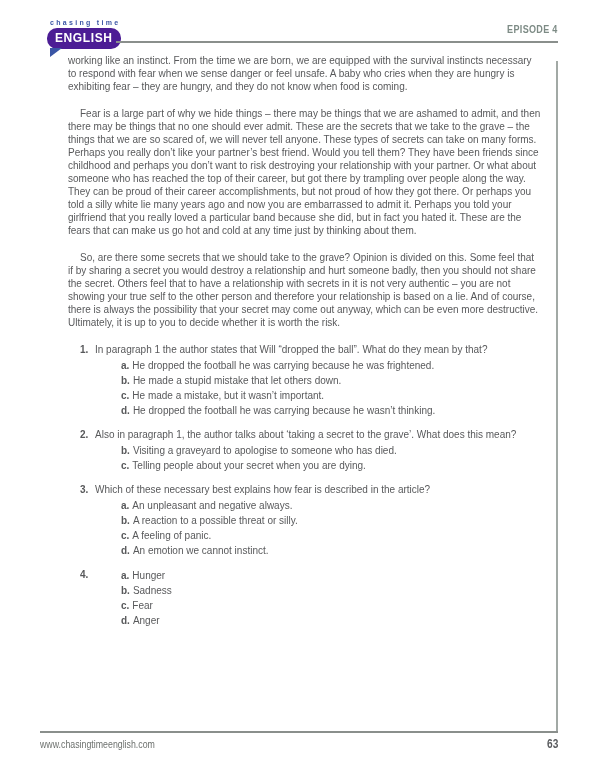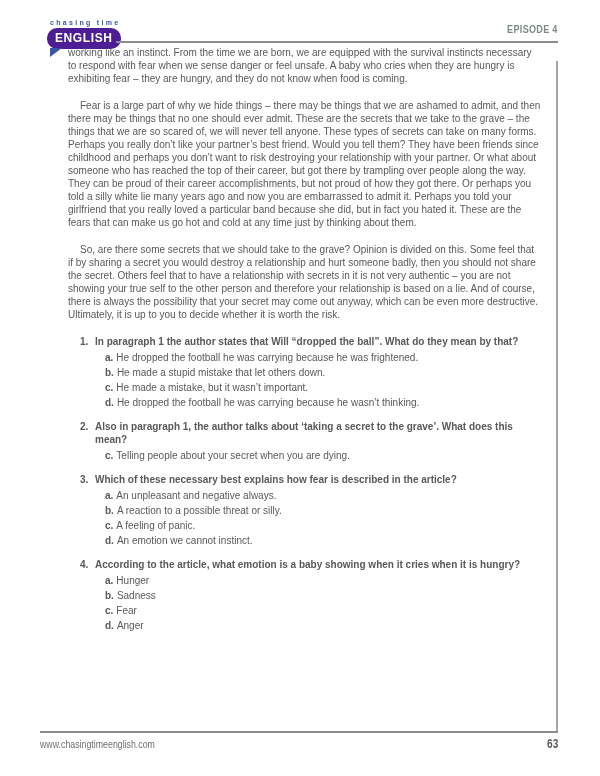--- a/index.html
+++ b/index.html
@@ -44,34 +44,34 @@
     letter-spacing:0.4px; white-space:nowrap;
     transform:scaleX(0.82); transform-origin:right center;
   }
   
   .v-rule {
     position:absolute; left:556px; top:61px;
     width:2px; height:672px; background:#a2a9a5;
   }
   
   .content {
-    position:absolute; left:68px; top:46px; width:473px;
+    position:absolute; left:68px; top:54px; width:473px;
     font-size:10px; line-height:13px;
   }
   .content p { margin:0 0 14px 0; }
   .content p.indent { text-indent:12px; }
   
   .questions { margin-top:0; }
   .question { display:flex; margin:10px 0 0 12px; }
   .q-num {
     flex:0 0 15px; font-weight:bold;
   }
   .q-body { flex:1; }
-  .q-text { margin-bottom:2px;font-weight:bold; }
-  .option { margin-left:10px; line-height:15px; }
+  .q-text { margin-bottom:2px; }
+  .option { margin-left:26px; line-height:15px; }
   .opt-letter { font-weight:bold; margin-right:3px; }
   
   .footer-rule {
     position:absolute; left:40px; top:731px;
     width:518px; height:2px; background:#8a8f8c;
   }
   .footer-url {
     position:absolute; left:40px; top:739px;
     font-size:10px; color:#6d716e; white-space:nowrap;
     transform:scaleX(0.88); transform-origin:left center;
@@ -114,39 +114,39 @@
           <div class="option"><span class="opt-letter">b.</span><span>He made a stupid mistake that let others down.</span></div>
           <div class="option"><span class="opt-letter">c.</span><span>He made a mistake, but it wasn’t important.</span></div>
           <div class="option"><span class="opt-letter">d.</span><span>He dropped the football he was carrying because he wasn’t thinking.</span></div>
         </div>
       </div>
 
       <div class="question">
         <span class="q-num">2.</span>
         <div class="q-body">
           <div class="q-text">Also in paragraph 1, the author talks about ‘taking a secret to the grave’. What does this mean?</div>
+          <div class="option"><span class="opt-letter">b.</span><span>Visiting a graveyard to apologise to someone who has died.</span></div>
           <div class="option"><span class="opt-letter">c.</span><span>Telling people about your secret when you are dying.</span></div>
         </div>
       </div>
 
       <div class="question">
         <span class="q-num">3.</span>
         <div class="q-body">
           <div class="q-text">Which of these necessary best explains how fear is described in the article?</div>
           <div class="option"><span class="opt-letter">a.</span><span>An unpleasant and negative always.</span></div>
           <div class="option"><span class="opt-letter">b.</span><span>A reaction to a possible threat or silly.</span></div>
           <div class="option"><span class="opt-letter">c.</span><span>A feeling of panic.</span></div>
           <div class="option"><span class="opt-letter">d.</span><span>An emotion we cannot instinct.</span></div>
         </div>
       </div>
 
       <div class="question">
         <span class="q-num">4.</span>
         <div class="q-body">
-          <div class="q-text">According to the article, what emotion is a baby showing when it cries when it is hungry?</div>
           <div class="option"><span class="opt-letter">a.</span><span>Hunger</span></div>
           <div class="option"><span class="opt-letter">b.</span><span>Sadness</span></div>
           <div class="option"><span class="opt-letter">c.</span><span>Fear</span></div>
           <div class="option"><span class="opt-letter">d.</span><span>Anger</span></div>
         </div>
       </div>
 
     </div>
   </div>
 

